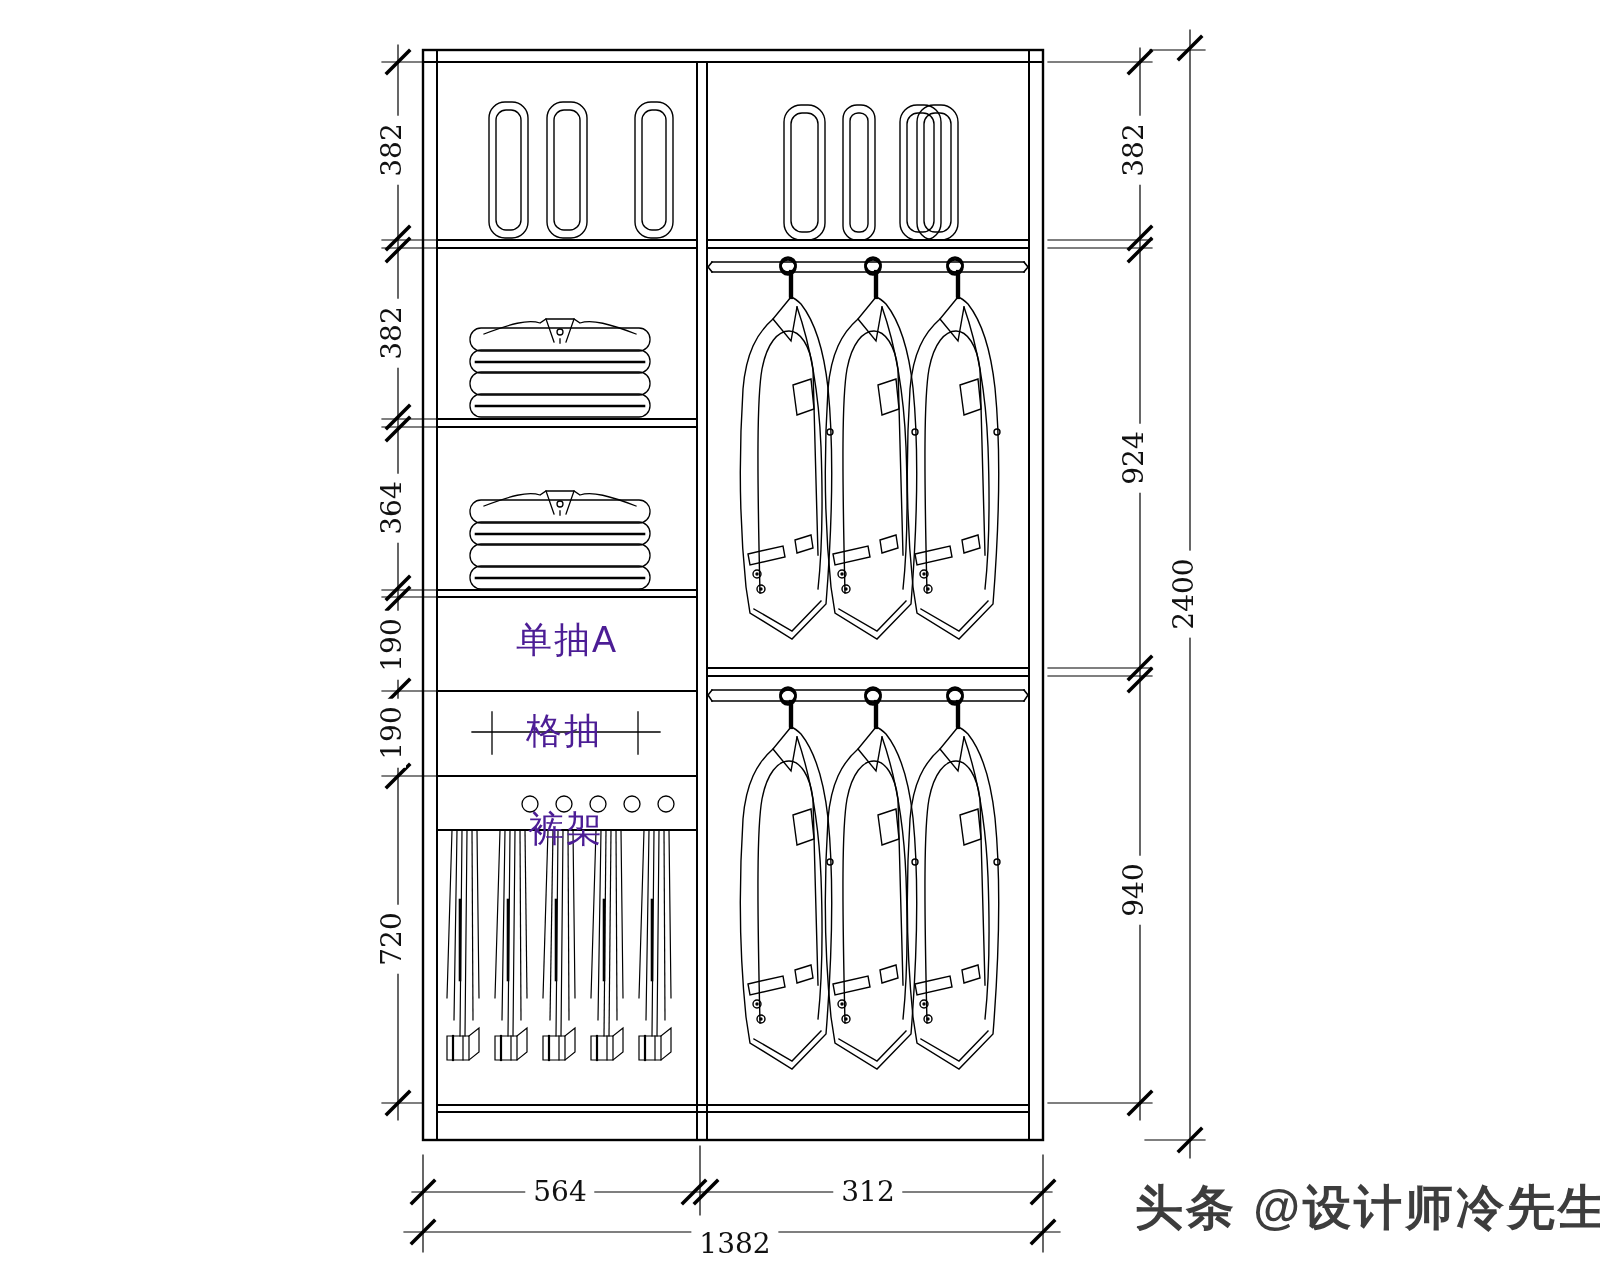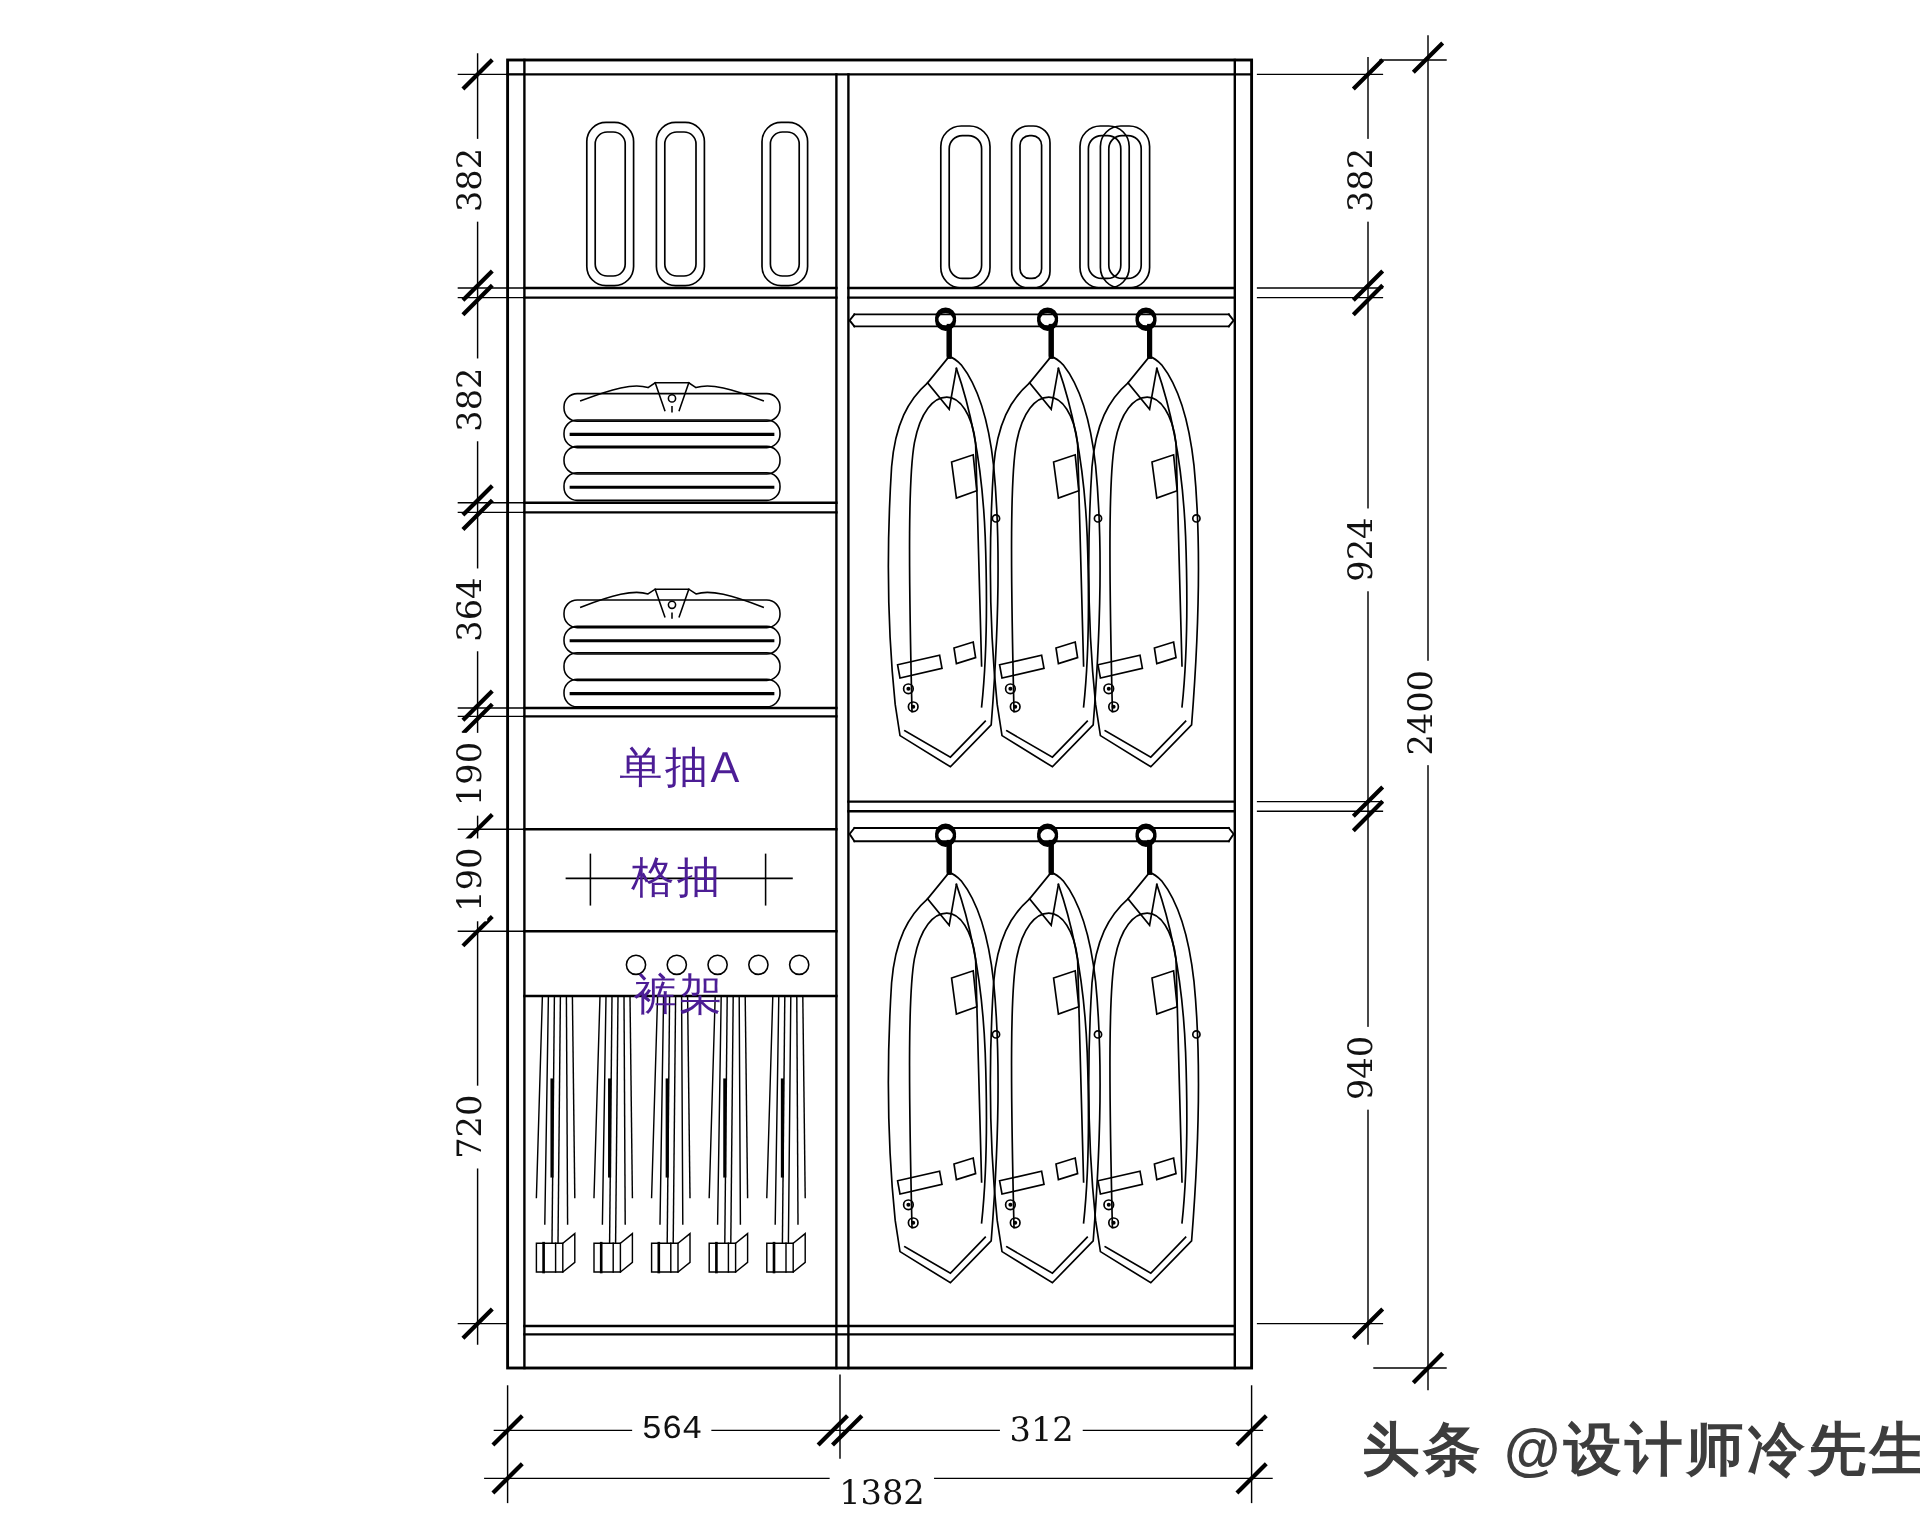--- a/index.html
+++ b/index.html
@@ -263,21 +263,21 @@
 <div class="lbl vert" style="left:392px;top:508px;">364</div>
 <div class="lbl vert" style="left:392px;top:645px;">190</div>
 <div class="lbl vert" style="left:392px;top:733px;">190</div>
 <div class="lbl vert" style="left:392px;top:939px;">720</div>
 
 <div class="lbl vert" style="left:1134px;top:150px;">382</div>
 <div class="lbl vert" style="left:1134px;top:458px;">924</div>
 <div class="lbl vert" style="left:1134px;top:890px;">940</div>
 <div class="lbl vert" style="left:1184px;top:594px;">2400</div>
 
-<div class="lbl" style="left:560px;top:1192px;font-family:Liberation Mono, monospace;">564</div>
+<div class="lbl" style="left:560px;top:1192px;">564</div>
 <div class="lbl" style="left:868px;top:1192px;">312</div>
 <div class="lbl" style="left:735px;top:1232px;margin-top:12px;">1382</div>
 
 <div class="lbl cjk" style="left:567px;top:640px;">单抽A</div>
 <div class="lbl cjk" style="left:564px;top:731px;">格抽</div>
 <div class="lbl cjk" style="left:566px;top:810px;margin-top:19px;">裤架</div>
 
 <div class="watermark" style="left:1372px;top:1208px;">头条 @设计师冷先生</div>
 
 </div>

